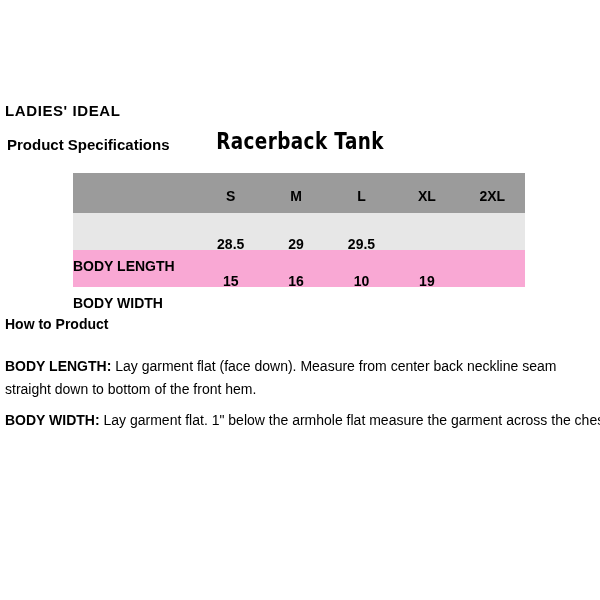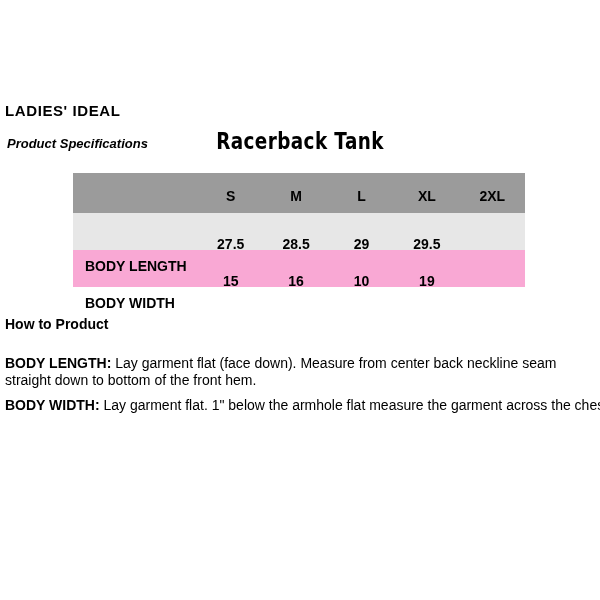--- a/index.html
+++ b/index.html
@@ -24,24 +24,23 @@
     top: 102px;
     font-size: 15px;
     font-weight: bold;
     letter-spacing: 0.6px;
     white-space: nowrap;
   }
   .section-label {
     position: absolute;
     left: 7px;
     top: 136px;
-    font-size: 13px;
+    font-size: 15px;
     font-weight: bold;
     white-space: nowrap;
-    font-style: italic;
   }
   .product-title {
     position: absolute;
     left: 0;
     top: 128px;
     width: 600px;
     text-align: center;
     font-family: "DejaVu Sans", sans-serif;
     font-size: 23px;
     font-weight: bold;
@@ -70,38 +69,38 @@
   }
   .t-cell {
     display: flex;
     align-items: center;
     justify-content: center;
     font-size: 14px;
     font-weight: bold;
   }
   .t-label {
     justify-content: flex-start;
-    padding-left: 12px;
+    padding-left: 0;
     margin-top: 45px;
   }
   .how-heading {
     position: absolute;
     left: 5px;
     top: 316px;
     font-size: 14px;
     font-weight: bold;
     white-space: nowrap;
   }
   .instructions {
     position: absolute;
     left: 5px;
     top: 355px;
     width: 592px;
     font-size: 14px;
-    line-height: 17px;
+    line-height: 23px;
   }
   .instructions p {
     margin: 0 0 8px 0;
   }
   .instructions p.single-line {
     white-space: nowrap;
   }
   .term {
     font-weight: bold;
   }
@@ -121,21 +120,20 @@
     <div class="t-row t-head" style="background: rgb(155, 155, 155);">
       <div class="t-cell t-label"></div>
       <div class="t-cell">S</div>
       <div class="t-cell">M</div>
       <div class="t-cell">L</div>
       <div class="t-cell">XL</div>
       <div class="t-cell">2XL</div>
     </div>
     <div class="t-row t-body" style="background: rgb(231, 231, 231);">
       <div class="t-cell t-label">BODY LENGTH</div>
-      <div class="t-cell">27.5</div>
       <div class="t-cell">28.5</div>
       <div class="t-cell">29</div>
       <div class="t-cell">29.5</div>
     </div>
     <div class="t-row t-body" style="background: #f9a8d4;">
       <div class="t-cell t-label">BODY WIDTH</div>
       <div class="t-cell">15</div>
       <div class="t-cell">16</div>
       <div class="t-cell">10</div>
       <div class="t-cell">19</div>

